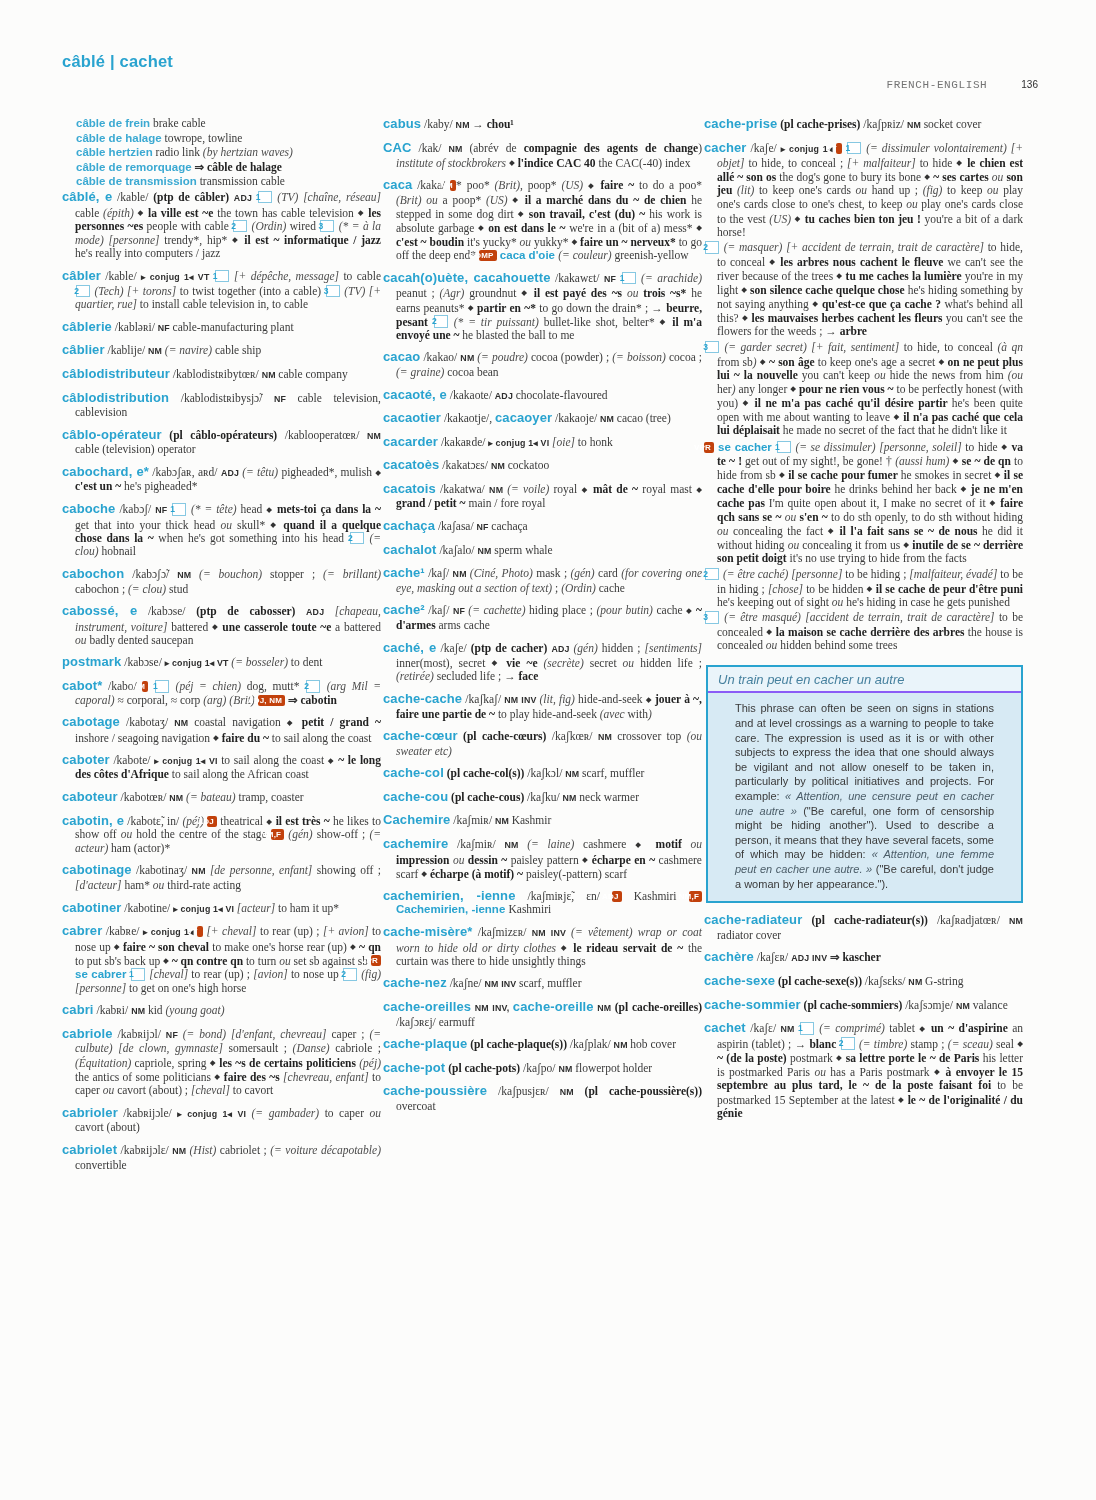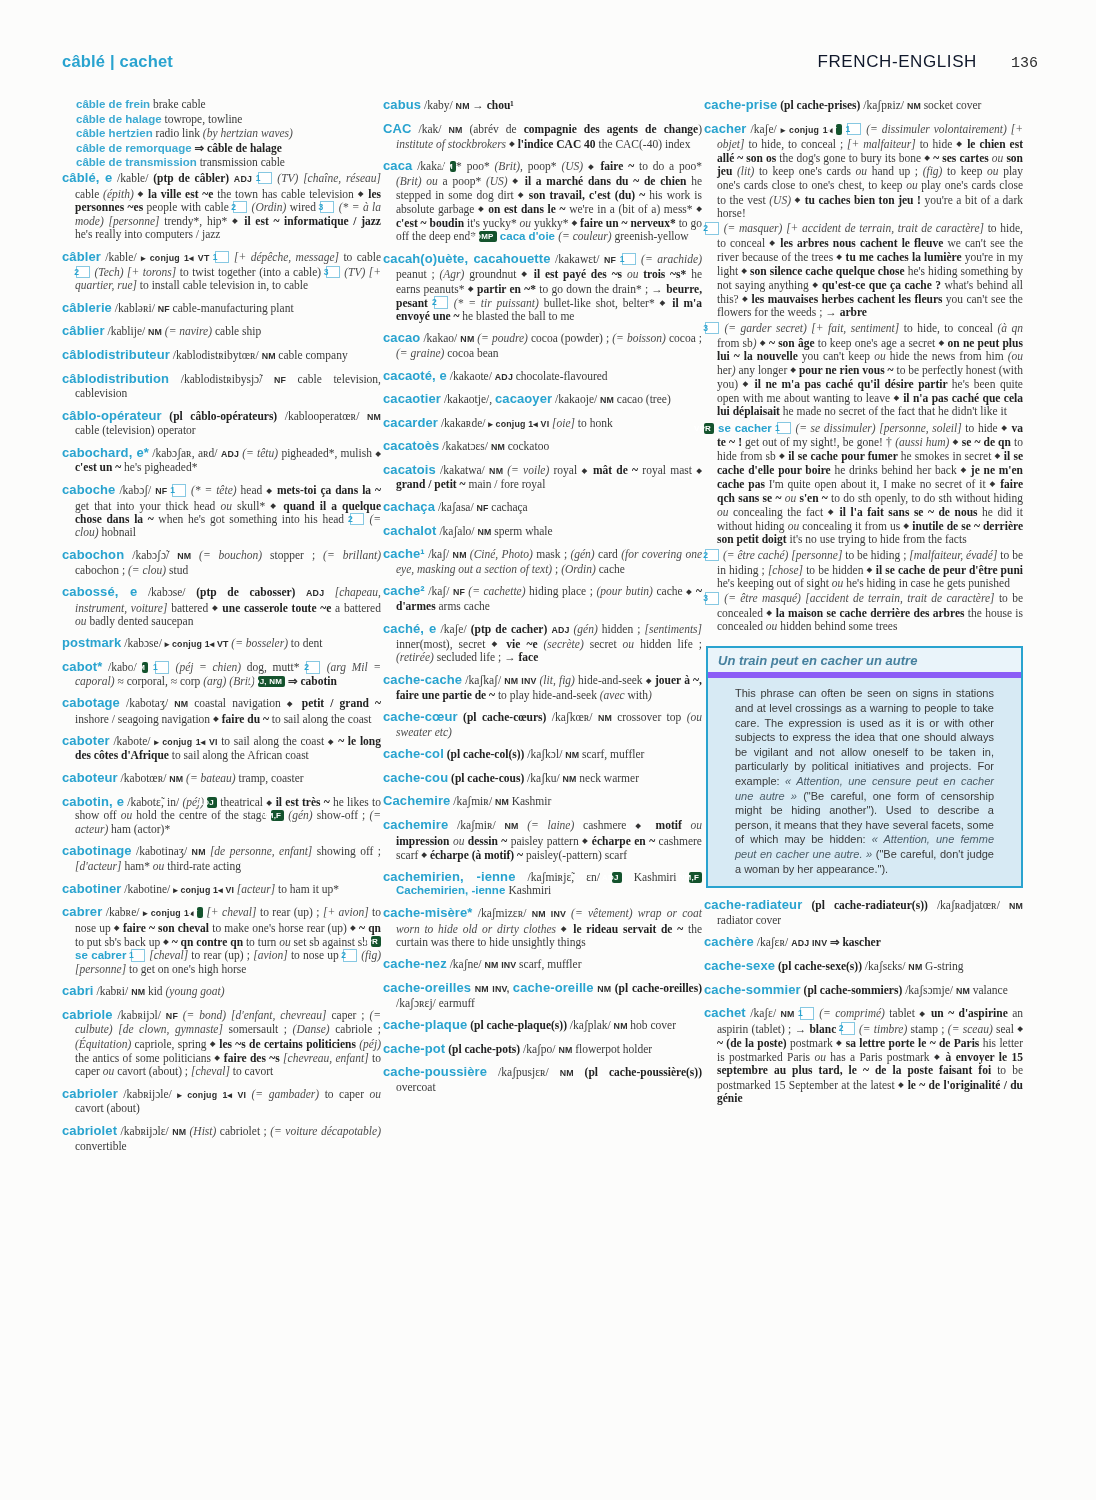--- a/index.html
+++ b/index.html
@@ -10,25 +10,25 @@
   .page-header{
     display:flex;justify-content:space-between;align-items:flex-start;
     padding:52px 58px 0 62px;
   }
   .guide-words{
     font-family:"Liberation Sans",sans-serif;font-weight:700;
     font-size:16.5px;color:#29a3cf;letter-spacing:.2px;
   }
   .header-right{display:flex;align-items:baseline;gap:34px;}
   .section-label{
-    font-family:Liberation Sans, sans-serif;font-size:17px;
-    color:#0f172a;letter-spacing:.6px;
+    font-family:Liberation Mono, monospace;font-size:11px;
+    color:#737373;letter-spacing:.6px;
   }
   .page-number{
-    font-family:Liberation Mono, monospace;font-size:15px;color:#2e2e2e;
+    font-family:Liberation Sans, sans-serif;font-size:10px;color:#2e2e2e;margin-top:27px;
   }
   .columns{
     display:flex;gap:2px;padding:26px 56px 0 62px;
   }
   .col{width:319px;flex:0 0 319px;}
   .entry{
     font-size:11.5px;line-height:13.6px;text-align:justify;
     margin-bottom:8px;color:#3a3a3a;
   }
   .entry p{margin:0;padding-left:13px;text-indent:-13px;}
@@ -48,40 +48,40 @@
   }
   .seg-ph{color:#3a3a3a;}
   .seg-t{color:#3a3a3a;}
   .seg-b{font-weight:700;color:#222;}
   .seg-i{font-style:italic;color:#4c4c4c;}
   .seg-tag{
     font-family:"Liberation Sans",sans-serif;font-weight:700;
     font-size:8.8px;color:#2e2e2e;letter-spacing:.2px;
   }
   .seg-btag{
-    display:inline-block;background:#14532d;color:#fff;
+    display:inline-block;background:#c2410c;color:#fff;
     font-family:"Liberation Sans",sans-serif;font-weight:700;
     font-size:8px;line-height:11px;padding:0 3px;border-radius:2px;
     vertical-align:1px;letter-spacing:.2px;
   }
   .seg-num{
     display:inline-block;border:1px solid #86c8e2;background:#fff;
     color:#29a3cf;font-family:"Liberation Sans",sans-serif;font-weight:700;
     font-size:8.5px;line-height:10.5px;min-width:10px;padding:0 1px;
     text-align:center;vertical-align:1px;margin:0 1px;
   }
   .seg-bl{font-size:7.5px;color:#333;vertical-align:1.5px;}
   .seg-arr{font-weight:700;color:#333;}
   .box{
     border:2px solid #29a3cf;margin:13px 0 10px 2px;background:#d7eaf4;
   }
   .box-title{
     font-family:"Liberation Sans",sans-serif;font-style:italic;
     color:#46809e;font-size:13px;padding:5px 10px 4px;
-    background:#eaf4fa;border-bottom:6px solid #8b5cf6;font-weight:bold;
+    background:#eaf4fa;border-bottom:2px solid #8b5cf6;
   }
   .box-body{
     font-family:"Liberation Sans",sans-serif;font-size:11px;
     line-height:14.6px;color:#4b5d68;padding:8px 27px 10px;
     text-align:justify;
   }
   .box-body .seg-i{color:#4b5d68;}
 </style>
 </head>
 <body>

